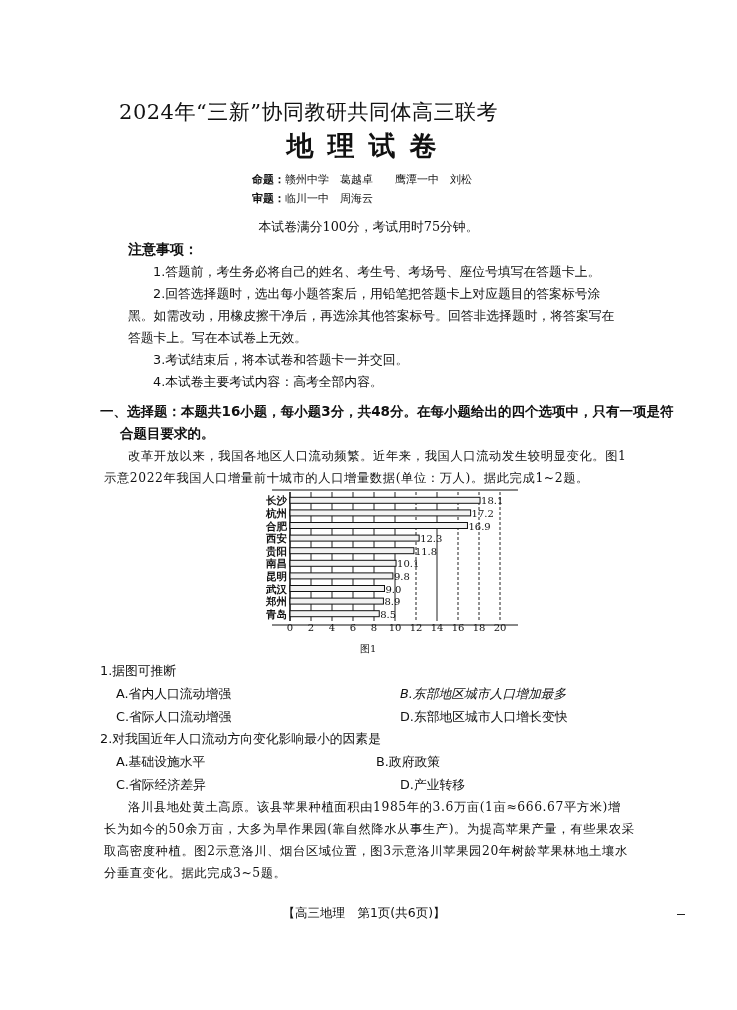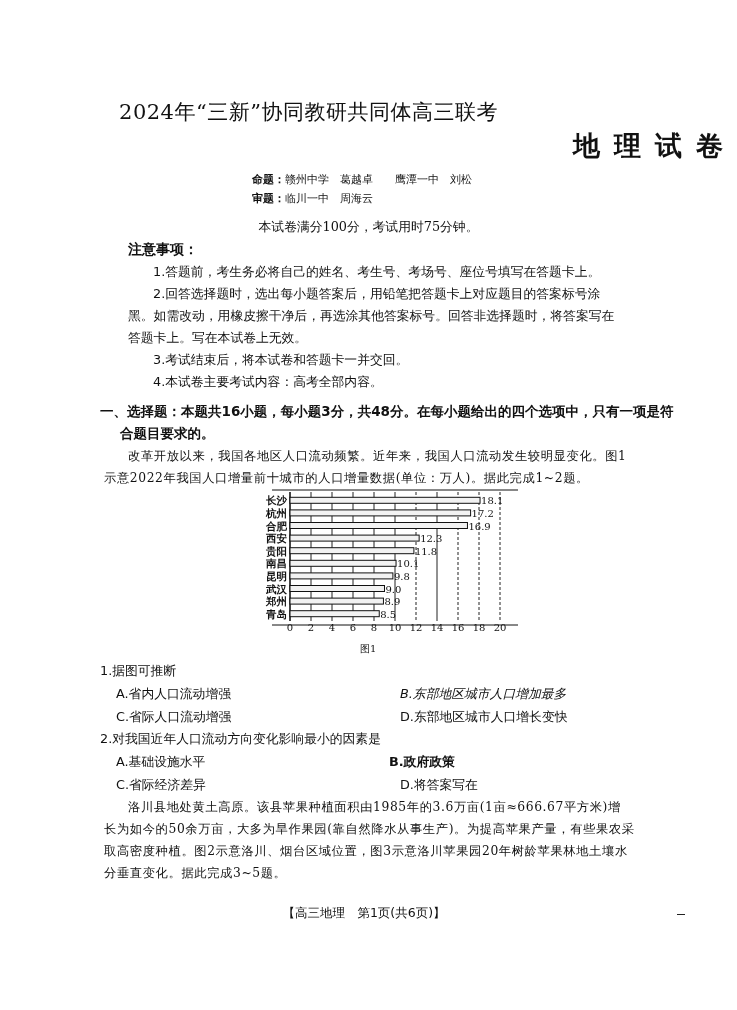--- a/index.html
+++ b/index.html
@@ -1,20 +1,20 @@
 <!DOCTYPE html>
 <html><head>
 <meta charset="utf-8">
 <style>
   html, body { margin: 0; padding: 0; background: #ffffff; }
   body { width: 737px; height: 1010px; position: relative; overflow: hidden;
          font-family: "DejaVu Serif", "Liberation Serif", serif; color: #111; }
   .abs { position: absolute; white-space: nowrap; }
   .title1 { left: 0; width: 617px; top: 98px; text-align: center; font-size: 21px; letter-spacing: 0.5px; }
-  .title2 { left: 0; width: 737px; top: 128px; text-align: right; font-size: 27px; font-weight: bold; letter-spacing: 14px; font-family: "DejaVu Sans", sans-serif; }
+  .title2 { left: 0; width: 737px; top: 128px; text-align: center; font-size: 27px; font-weight: bold; letter-spacing: 14px; font-family: "DejaVu Sans", sans-serif; }
   .author { font-size: 11px; font-family: Liberation Sans, sans-serif; }
   .author b { font-weight: bold; }
   .t13 { font-size: 12.8px; font-family: "DejaVu Sans", sans-serif; }
   .t13s { font-size: 12.8px; font-family: "DejaVu Serif", serif; }
   .bold { font-weight: bold; }
   .caption { font-size: 10px; }
   .footer { font-size: 12.5px; font-family: "DejaVu Sans", sans-serif; }
   svg text { font-family: "DejaVu Serif", serif; }
 </style>
 </head>
@@ -114,23 +114,23 @@
 <div class="abs caption" style="left:360px; top:642px; width:40px; ">图1</div>
 
 <div class="abs t13" style="left:100px; top:663px;">1.据图可推断</div>
 <div class="abs t13" style="left:116px; top:686px;">A.省内人口流动增强</div>
 <div class="abs t13" style="left:400px; top:686px;font-style:italic;">B.东部地区城市人口增加最多</div>
 <div class="abs t13" style="left:116px; top:709px;">C.省际人口流动增强</div>
 <div class="abs t13" style="left:400px; top:709px;">D.东部地区城市人口增长变快</div>
 
 <div class="abs t13" style="left:100px; top:731px;">2.对我国近年人口流动方向变化影响最小的因素是</div>
 <div class="abs t13" style="left:116px; top:754px;">A.基础设施水平</div>
-<div class="abs t13" style="left:389px; top:754px;font-weight:bold;">B.政府政策</div>
+<div class="abs t13" style="left:376px; top:754px;">B.政府政策</div>
 <div class="abs t13" style="left:116px; top:777px;">C.省际经济差异</div>
-<div class="abs t13" style="left:400px; top:777px;">D.将答案写在</div>
+<div class="abs t13" style="left:400px; top:777px;">D.产业转移</div>
 
 <div class="abs t13s" style="left:128px; top:799px; font-size:12.3px; letter-spacing:0.6px;">洛川县地处黄土高原。该县苹果种植面积由1985年的3.6万亩(1亩≈666.67平方米)增</div>
 <div class="abs t13s" style="left:104px; top:821px; font-size:12.3px; letter-spacing:0.6px;">长为如今的50余万亩，大多为旱作果园(靠自然降水从事生产)。为提高苹果产量，有些果农采</div>
 <div class="abs t13s" style="left:104px; top:843px; font-size:12.3px; letter-spacing:0.6px;text-align:center;">取高密度种植。图2示意洛川、烟台区域位置，图3示意洛川苹果园20年树龄苹果林地土壤水</div>
 <div class="abs t13s" style="left:104px; top:865px; font-size:12.3px; letter-spacing:0.6px;">分垂直变化。据此完成3~5题。</div>
 
 <div class="abs footer" style="left:0; width:728px; text-align:center; top:905px;">【高三地理　第1页(共6页)】</div>
 <div class="abs" style="left:677px; top:914px; width:8px; height:1px; background:#222;"></div>
 
 </body></html>

